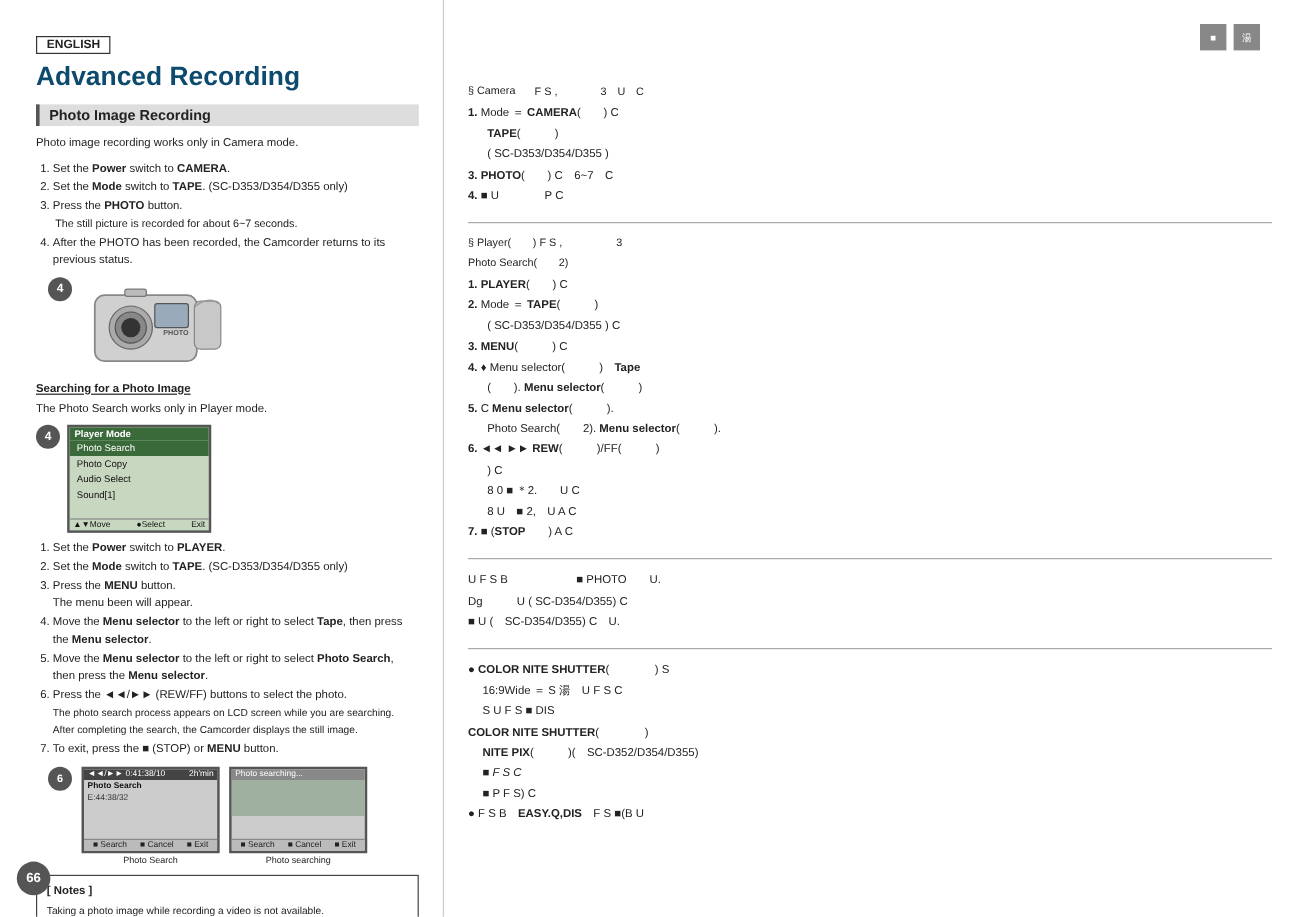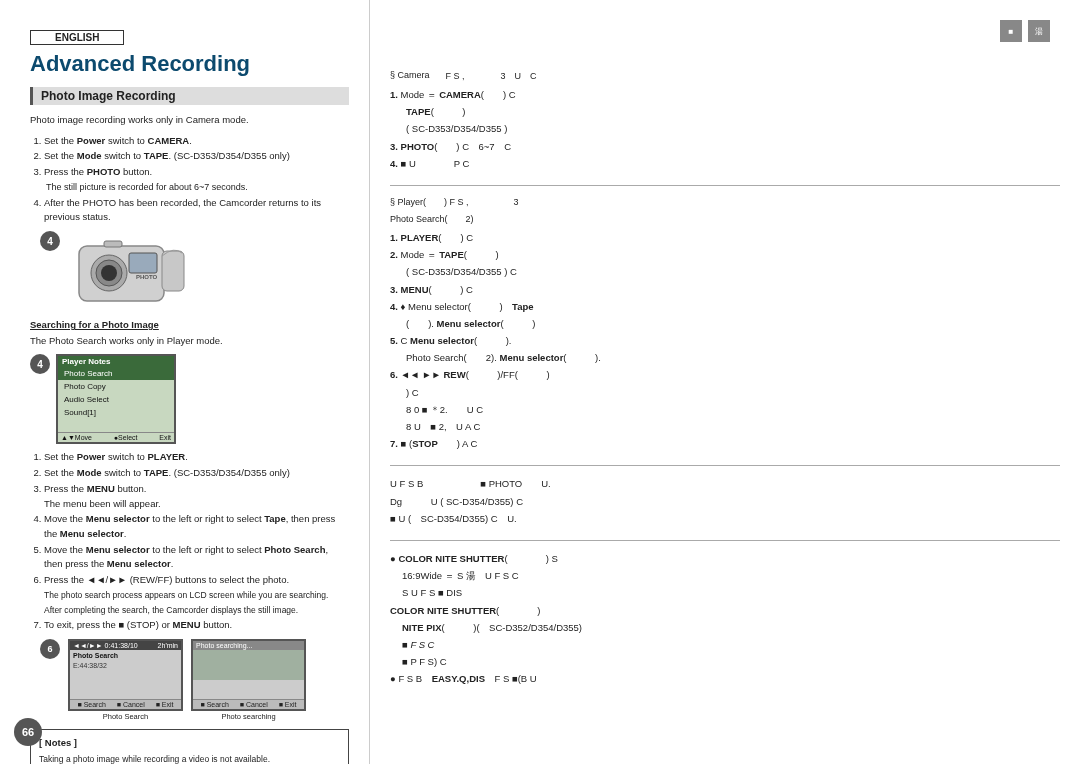--- a/index.html
+++ b/index.html
@@ -37,21 +37,21 @@
       height: 764px;
       padding: 20px 20px 20px 20px;
       overflow: hidden;
       position: relative;
     }
 
     
     .english-badge {
       display: inline-block;
       border: 1.5px solid #333;
-      padding: 1px 24px;
+      padding: 1px 8px;
       font-size: 10px;
       font-weight: bold;
       margin-bottom: 6px;
       background: #fff;
     }
 
     
     .page-title {
       font-size: 22px;
       font-weight: bold;
@@ -314,21 +314,21 @@
     <p class="body-text">The Photo Search works only in Player mode.</p>
 
     <div class="flex-row" style="gap:6px; margin-bottom:6px;">
 
       <div style="display:flex; flex-direction:column; gap:4px; align-items:center;">
         <div class="step-circle" style="position:static;">4</div>
       </div>
 
       <div>
         <div class="lcd-mockup">
-          <div class="lcd-header">Player Notes</div>
+          <div class="lcd-header">Player Mode</div>
           <div class="lcd-menu-item selected">Photo Search</div>
           <div class="lcd-menu-item">Photo Copy</div>
           <div class="lcd-menu-item">Audio Select</div>
           <div class="lcd-menu-item">Sound[1]</div>
           <div class="lcd-bottom">
             <span>▲▼Move</span>
             <span>●Select</span>
             <span>Exit</span>
           </div>
         </div>

